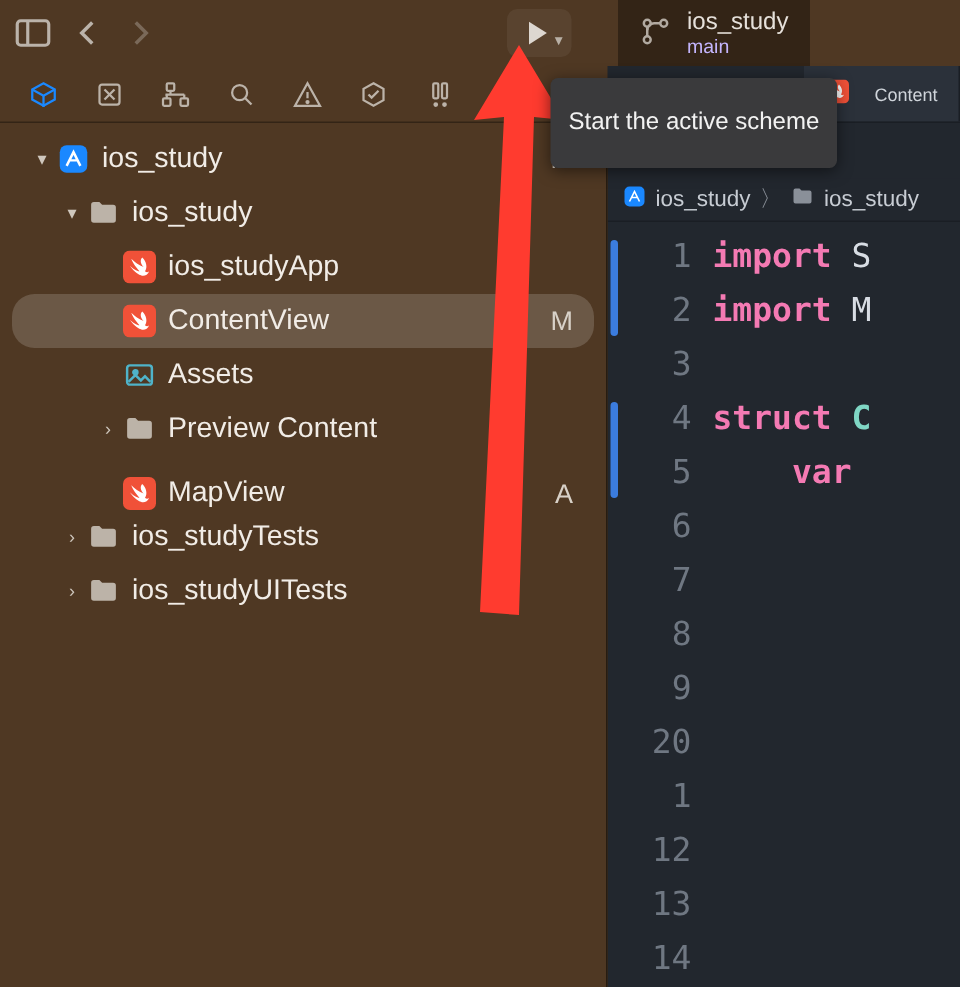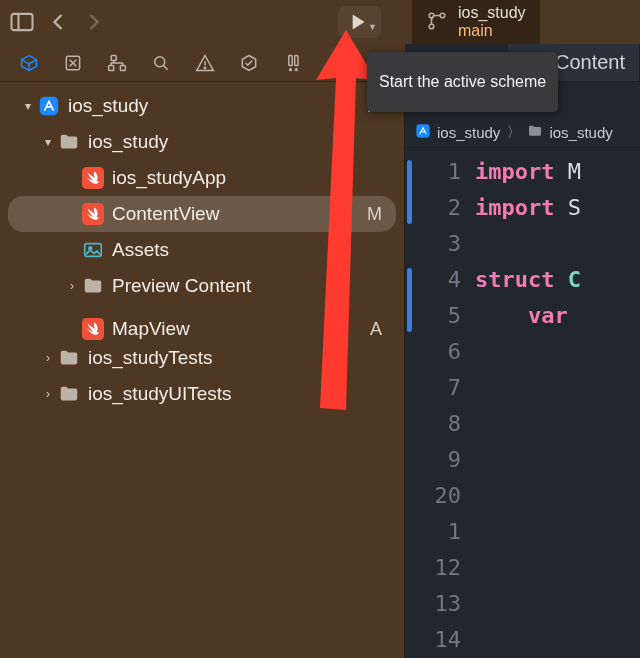--- a/index.html
+++ b/index.html
@@ -37,21 +37,21 @@
   .run-caret { font-size: 9px; color:#b8b0a6; margin-left:-2px; margin-top:10px; }
   .scheme-pill {
     position:absolute; left:412px; top:0; height:44px;
     display:flex; align-items:center; gap:10px; padding:0 14px;
     background: rgba(0,0,0,0.35);
     color:#cfc9c2;
   }
   .scheme-pill .branch-icon { color:#b2aaa1; }
   .scheme-pill .titles { display:flex; flex-direction:column; line-height:1.1; }
   .scheme-pill .t1 { font-size:16px; color:#e6e1db; }
-  .scheme-pill .t2 { font-size:16px; color:#fdba74; }
+  .scheme-pill .t2 { font-size:13px; color:#c4b5fd; }
 
   .navbar {
     height: 38px;
     display:flex; align-items:center; gap:2px;
     padding: 0 8px;
     border-bottom: 1px solid rgba(0,0,0,0.35);
     position: relative;
   }
   .nav-btn {
     width: 42px; height: 32px; display:flex; align-items:center; justify-content:center;
@@ -97,21 +97,21 @@
     flex:1; height:100%;
     background:#22272e;
     display:flex; flex-direction:column;
     overflow:hidden;
   }
   .tab {
     display:flex; align-items:center; gap:17px;
     padding:0 14px; color:#cfd4da;
     background:#2b313a;
     border-right:1px solid #1a1e24;
-    font-size:20px;
+    font-size:12px;
   }
   .crumbbar {
     height:30px; display:flex; align-items:center; gap:6px;
     padding:0 10px; color:#c7ccd3; font-size:15px;
     border-bottom:1px solid #1a1e24;
     background:#22272e;
   }
   .crumb-sep { color:#8a9099; }
   .code {
     flex:1; display:flex;
@@ -413,22 +413,22 @@
           <div class="ln">9</div>
           <div class="ln">20</div>
           <div class="ln">1</div>
           <div class="ln">12</div>
           <div class="ln">13</div>
           <div class="ln">14</div>
           <div class="fold-strip" style="top: 6px; height: 64px;"></div>
           <div class="fold-strip" style="top: 114px; height: 64px;"></div>
         </div>
       <div class="src" id="src">
+          <div class="cl"><span class="kw">import</span> <span class="id">S</span></div>
           <div class="cl"><span class="kw">import</span> <span class="id">M</span></div>
-          <div class="cl"><span class="kw">import</span> <span class="id">S</span></div>
           <div class="cl"></div>
           <div class="cl"><span class="kw">struct</span> <span class="ty">C</span></div>
           <div class="cl">    <span class="kw">var</span></div>
           <div class="cl"></div>
           <div class="cl"></div>
           <div class="cl"></div>
           <div class="cl"></div>
           <div class="cl"></div>
           <div class="cl"></div>
           <div class="cl"></div>

